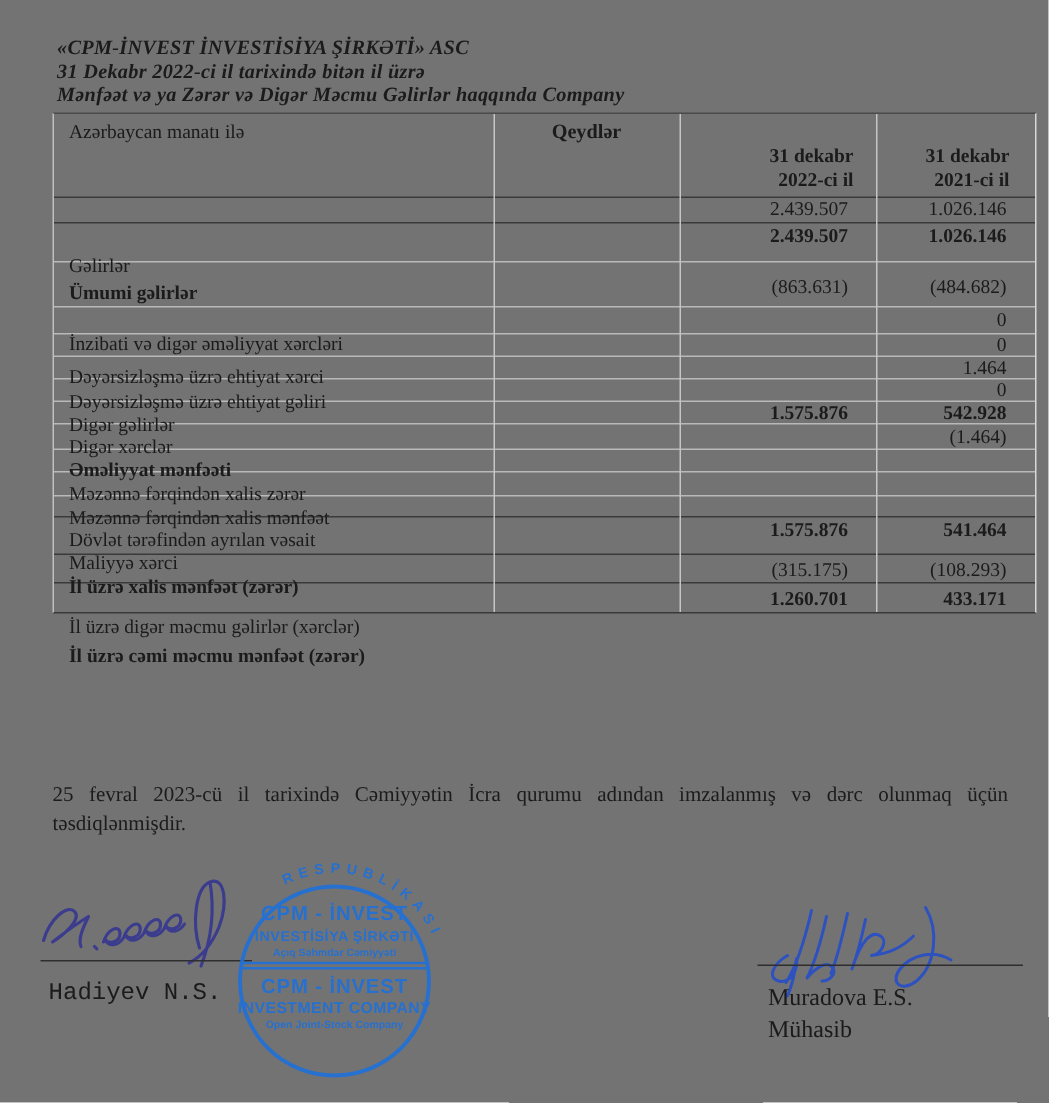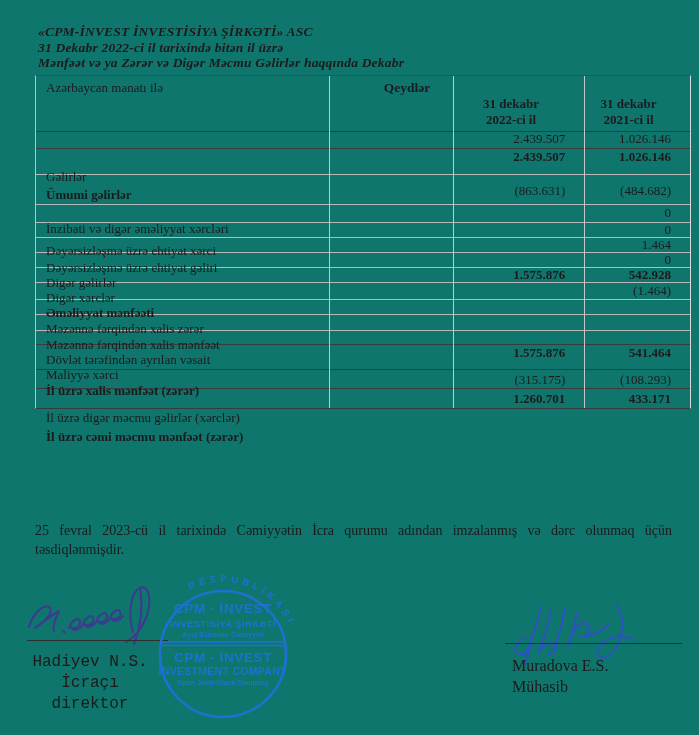--- a/index.html
+++ b/index.html
@@ -1,33 +1,33 @@
 <!DOCTYPE html>
 <html style="--stamp-blue: #2170d8; --ink-left: #3c3c8e; --ink-right: #2d52c0;"><head>
 <meta charset="utf-8">
 <style>
   html,body{margin:0;padding:0;background:#fff;}
-  .page{position:relative;width:699px;height:735px;background:#0f766e;overflow:hidden;
+  .page{position:relative;width:699px;height:735px;background:#737373;overflow:hidden;
         font-family:"Liberation Serif","DejaVu Serif",serif;color:#1b1b1b;}
 
   
   .doc-header{position:absolute;left:38px;top:24px;font-weight:bold;font-style:italic;
               font-size:13.5px;line-height:15.5px;letter-spacing:.2px;white-space:nowrap;}
 
   
   .fin-table{position:absolute;left:35px;top:75px;width:656px;height:334px;box-sizing:border-box;
              border-top:1.5px solid #4a4a4a;border-bottom:1.5px solid #3a3a3a;
              border-left:1px solid #c0c0c0;border-right:1px solid #d8d8d8;}
   .vline{position:absolute;top:0;bottom:0;width:1px;background:#c6c6c6;}
   .v1{left:293px}.v2{left:417px}.v3{left:548px}
   .thead{position:relative;height:55px;}
   .meta{position:absolute;left:10px;top:4px;font-size:13px;}
   .qeydler{position:absolute;left:293px;width:124px;top:4px;text-align:center;
-           font-weight:bold;font-size:13.5px;margin-left:16px;}
-  .dcol{position:absolute;top:20px;text-align:center;font-weight:bold;font-size:13px;
+           font-weight:bold;font-size:13.5px;}
+  .dcol{position:absolute;top:20px;text-align:right;font-weight:bold;font-size:13px;
         line-height:16px;box-sizing:border-box;}
   .d2022{left:417px;width:131px;padding-right:15px;}
   .d2021{left:548px;width:108px;padding-right:19px;}
   .trow{display:flex;box-sizing:border-box;font-size:13px;line-height:12.5px;}
   .trow.strong{font-weight:bold;}
   .cell{box-sizing:border-box;display:block;}
   .c1{width:293px;padding-left:10px;margin-top:38px;}
   .c2{width:124px;}
   .c3{width:131px;text-align:right;padding-right:17px;}
   .c4{width:108px;text-align:right;padding-right:19px;}
@@ -63,21 +63,21 @@
   .stamp-rule{stroke:var(--stamp-blue,#2170d8);stroke-width:1.7;}
 </style>
 </head>
 <body>
 
 <div class="page">
 
   <div class="doc-header">
     <div>«CPM-İNVEST İNVESTİSİYA ŞİRKƏTİ» ASC</div>
     <div>31 Dekabr 2022-ci il tarixində bitən il üzrə</div>
-    <div>Mənfəət və ya Zərər və Digər Məcmu Gəlirlər haqqında Dekabr</div>
+    <div>Mənfəət və ya Zərər və Digər Məcmu Gəlirlər haqqında Company</div>
   </div>
 
   <div class="fin-table">
     <div class="vline v1"></div>
     <div class="vline v2"></div>
     <div class="vline v3"></div>
     <div class="thead">
       <div class="meta">Azərbaycan manatı ilə</div>
       <div class="qeydler">Qeydlər</div>
       <div class="dcol d2022">
@@ -190,21 +190,20 @@
     <path d="M39,51 l1.6,1.6"></path>
     <path d="M45,48 c3,-9 11,-12 11,-5.5 c0,5 -7.5,8 -10,3.5 c2.5,5.5 8.5,5 12.5,-1
          c3,-9 11,-12 11,-5.5 c0,5 -7.5,8 -10,3.5 c2.5,5.5 8.5,5 12.5,-1
          c3,-9 11,-12 11,-5.5 c0,5 -7.5,8 -10,3.5 c2.5,5.5 8.5,5 12.5,-1
          c3,-9 11,-12 11,-5.5 c0,5 -7.5,8 -10,3.5 c2.5,5.5 8.5,5 12.5,-1"></path>
     <path d="M109,52 C104,36 106,12 116,8 C126,4 128,22 122,38 C117,50 110,58 102,62 M116,8 C119,26 117,46 110,64"></path>
   </svg>
   <div class="sigline sigline-left"></div>
   <div class="name-block name-left">
     <div>Hadiyev N.S.</div>
-    <div>İcraçı direktor</div>
   </div>
 
   <svg class="stamp" viewBox="0 0 170 163">
     <defs>
       <path id="ringPath" d="M52.6,16.7 A72,72 0 1 1 76.7,153.7" fill="none"></path>
     </defs>
     <circle class="stamp-circle" cx="83" cy="82" r="63"></circle>
     <text class="ring"><textPath href="#ringPath">AZƏRBAYCAN RESPUBLİKASI</textPath></text>
     <text x="83" y="41" class="st-big">CPM - İNVEST</text>
     <text x="83" y="55" class="st-mid">İNVESTİSİYA ŞİRKƏTİ</text>

